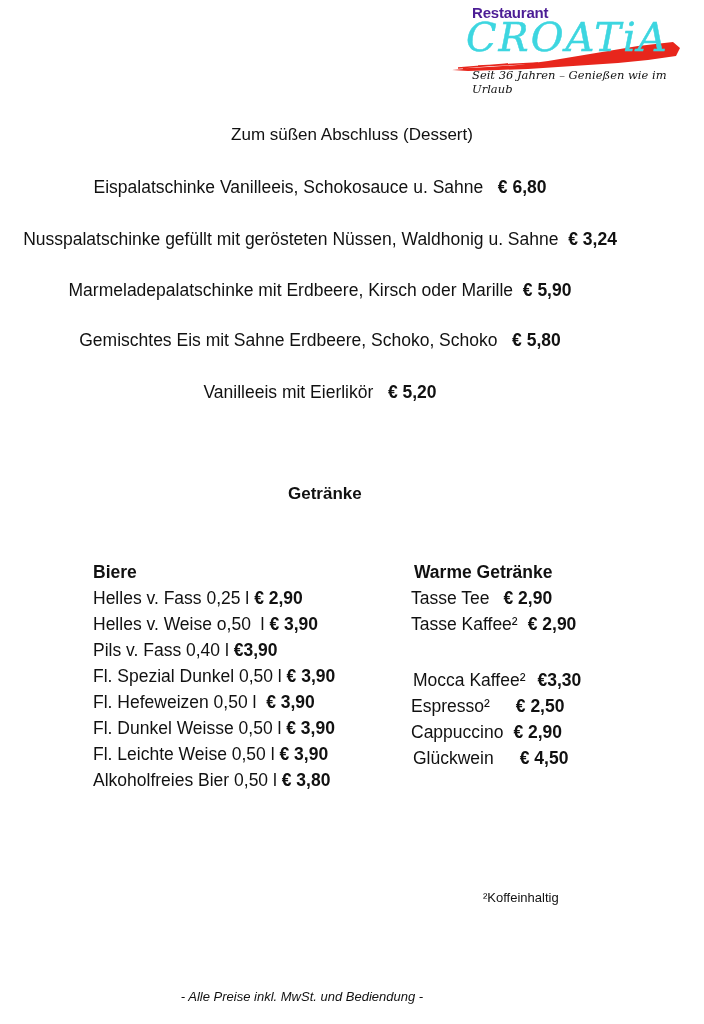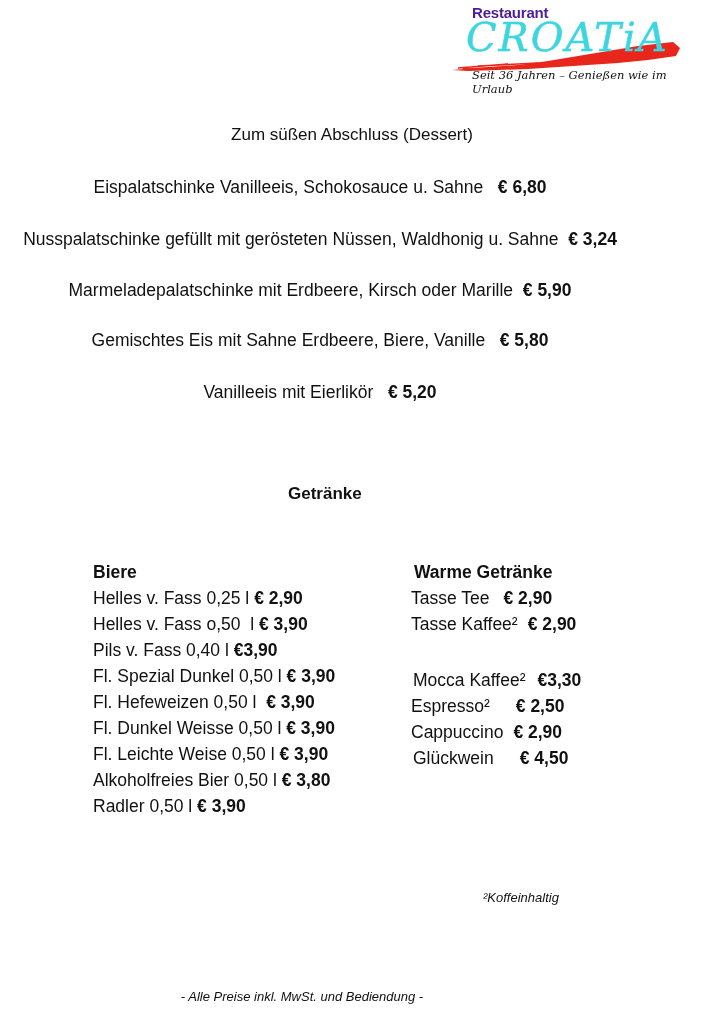--- a/index.html
+++ b/index.html
@@ -94,21 +94,20 @@
     .col-beer { left: 93px; top: 559px; }
     .col-warm { left: 411px; top: 559px; }
     .col-head { font-weight: bold; }
     .row { white-space: nowrap; }
     .gap { display: inline-block; }
 
     .footnote {
       left: 483px;
       top: 890px;
       font-size: 13px;
-      font-style: italic;
     }
     .footer {
       left: 0;
       width: 604px;
       text-align: center;
       top: 989px;
       font-size: 13px;
       font-style: italic;
     }
   </style>
@@ -130,39 +129,38 @@
 <div class="abs dessert-line" style="top:177px;">
   <span>Eispalatschinke Vanilleeis, Schokosauce u. Sahne</span>&nbsp;&nbsp;&nbsp;<span class="price">€ 6,80</span>
 </div>
 <div class="abs dessert-line" style="top:229px;">
   <span>Nusspalatschinke gefüllt mit gerösteten Nüssen, Waldhonig u. Sahne</span>&nbsp;&nbsp;<span class="price">€ 3,24</span>
 </div>
 <div class="abs dessert-line" style="top:280px;">
   <span>Marmeladepalatschinke mit Erdbeere, Kirsch oder Marille</span>&nbsp;&nbsp;<span class="price">€ 5,90</span>
 </div>
 <div class="abs dessert-line" style="top:330px;">
-  <span>Gemischtes Eis mit Sahne Erdbeere, Biere, Vanille</span>&nbsp;&nbsp;&nbsp;<span class="price">€ 5,80</span>
+  <span>Gemischtes Eis mit Sahne Erdbeere, Schoko, Schoko</span>&nbsp;&nbsp;&nbsp;<span class="price">€ 5,80</span>
 </div>
 <div class="abs dessert-line" style="top:382px;">
   <span>Vanilleeis mit Eierlikör</span>&nbsp;&nbsp;&nbsp;<span class="price">€ 5,20</span>
 </div>
 
 <div class="abs getraenke-title" style="top:484px;">Getränke</div>
 
 <div class="col col-beer">
   <div class="row col-head">Biere</div>
   <div class="row"><span>Helles v. Fass 0,25 l</span> <span class="price">€ 2,90</span></div>
-  <div class="row"><span style="white-space:pre">Helles v. Fass o,50  l</span> <span class="price">€ 3,90</span></div>
+  <div class="row"><span style="white-space:pre">Helles v. Weise o,50  l</span> <span class="price">€ 3,90</span></div>
   <div class="row"><span>Pils v. Fass 0,40 l</span> <span class="price">€3,90</span></div>
   <div class="row"><span>Fl. Spezial Dunkel 0,50 l</span> <span class="price">€ 3,90</span></div>
   <div class="row"><span style="white-space:pre">Fl. Hefeweizen 0,50 l </span> <span class="price">€ 3,90</span></div>
   <div class="row"><span>Fl. Dunkel Weisse 0,50 l</span> <span class="price">€ 3,90</span></div>
   <div class="row"><span>Fl. Leichte Weise 0,50 l</span> <span class="price">€ 3,90</span></div>
   <div class="row"><span>Alkoholfreies Bier 0,50 l</span> <span class="price">€ 3,80</span></div>
-  <div class="row"><span>Radler 0,50 l</span> <span class="price">€ 3,90</span></div>
 </div>
 
 <div class="col col-warm">
   <div class="row col-head" style="padding-left:3px;">Warme Getränke</div>
   <div class="row"><span>Tasse Tee</span><span class="gap" style="width:14px"></span><span class="price">€ 2,90</span></div>
   <div class="row"><span>Tasse Kaffee²</span><span class="gap" style="width:10px"></span><span class="price">€ 2,90</span></div>
   <div class="row" style="padding-left:2px;margin-top:30px;"><span>Mocca Kaffee²</span><span class="gap" style="width:12px"></span><span class="price">€3,30</span></div>
   <div class="row"><span>Espresso²</span><span class="gap" style="width:26px"></span><span class="price">€ 2,50</span></div>
   <div class="row"><span>Cappuccino</span><span class="gap" style="width:10px"></span><span class="price">€ 2,90</span></div>
   <div class="row" style="padding-left:2px;"><span>Glückwein</span><span class="gap" style="width:26px"></span><span class="price">€ 4,50</span></div>

